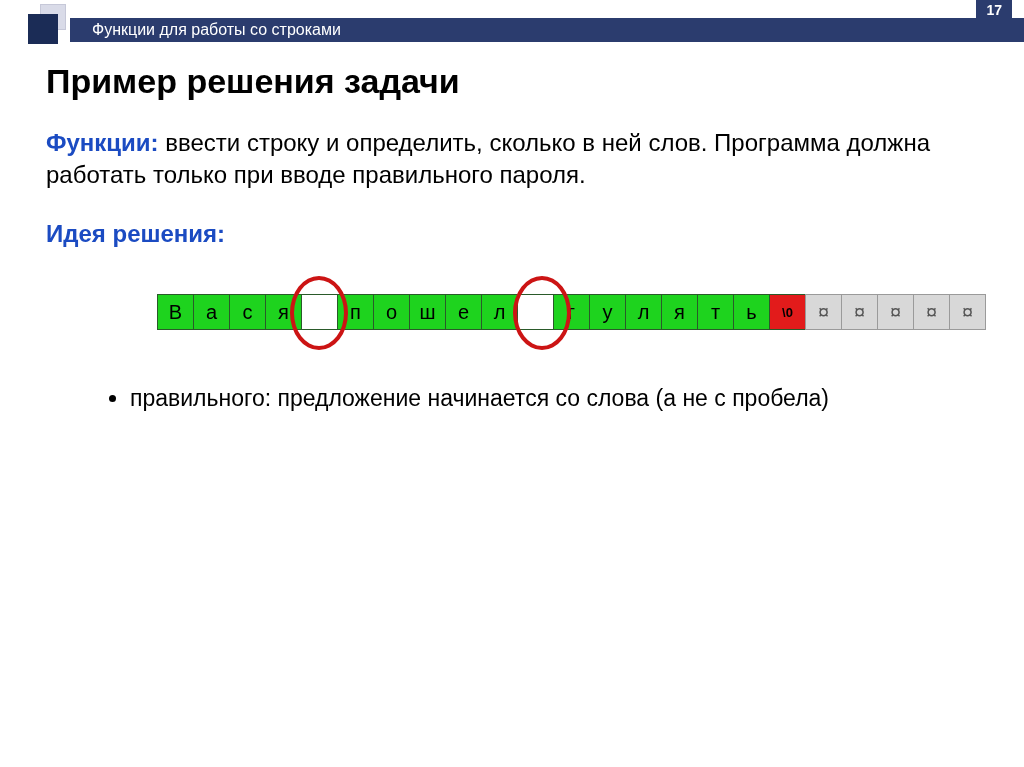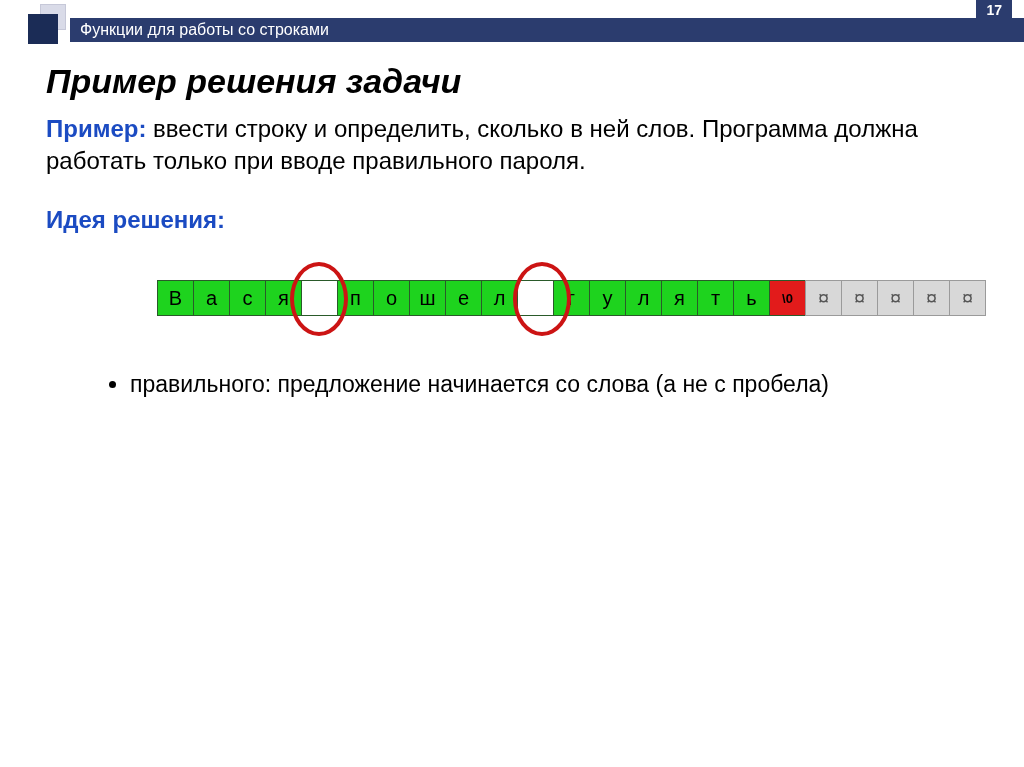--- a/index.html
+++ b/index.html
@@ -32,40 +32,39 @@
   }
   .header-strip {
     position: absolute;
     top: 18px; left: 70px; right: 0;
     height: 24px;
     background: #2b3c6e;
     color: #ffffff;
     font-size: 16px;
     display: flex;
     align-items: center;
-    padding-left: 10px;
+    padding-left: 22px;
   }
   .page-num {
     position: absolute;
     top: 0; right: 12px;
     color: #ffffff;
     background: #2b3c6e;
     font-size: 14px;
     font-weight: bold;
     padding: 2px 10px;
   }
   .content {
     padding: 14px 46px 0 46px;
   }
   .title {
     font-size: 34px;
     font-weight: bold;
     color: #000;
-    margin-bottom: 12px;
-    font-style: italic;
+    margin-bottom: 26px;
   }
   .body-text {
     font-size: 24px;
     line-height: 1.35;
     color: #000;
   }
   .task-label, .idea-label {
     color: #1b4bc2;
     font-weight: bold;
   }
@@ -126,21 +125,21 @@
   <div class="header-strip">
     <span>Функции для работы со строками</span>
   </div>
   <div class="page-num">17</div>
 </div>
 
 <div class="content">
   <div class="title">Пример решения задачи</div>
 
   <div class="body-text">
-    <span class="task-label">Пример:</span><span> ввести строку и определить, сколько в ней слов. Программа должна работать только при вводе правильного пароля.</span>
+    <span class="task-label">Функции:</span><span> ввести строку и определить, сколько в ней слов. Программа должна работать только при вводе правильного пароля.</span>
   </div>
 
   <span class="idea-label body-text">Идея решения:</span>
 
 
   <div class="diagram-wrap">
     <div class="cells" id="cells">
         <div class="cell green">В</div>
         <div class="cell green">а</div>
         <div class="cell green">с</div>

